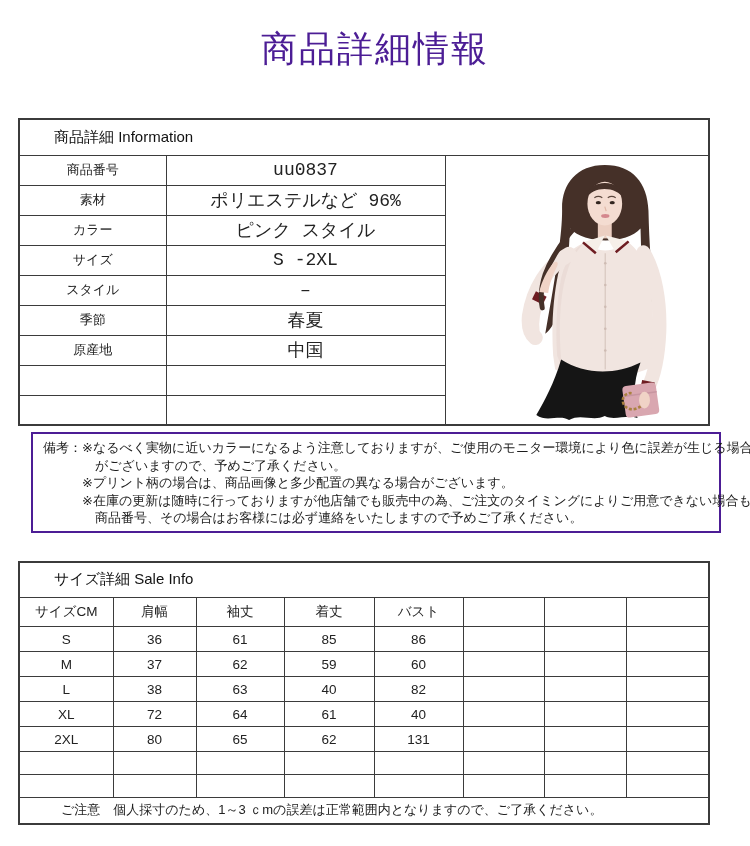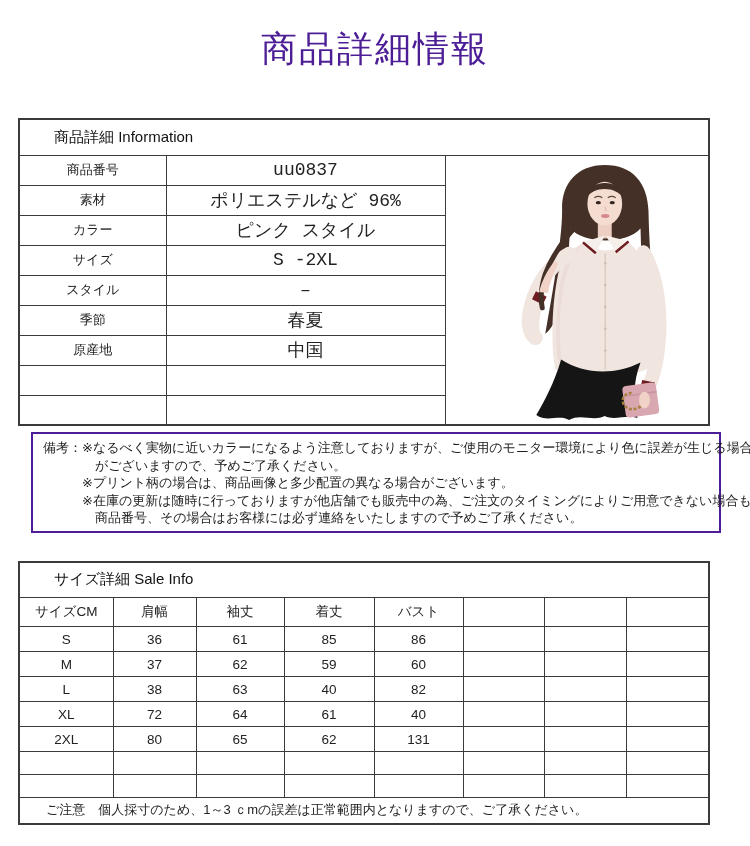--- a/index.html
+++ b/index.html
@@ -68,21 +68,21 @@
   }
   .remarks .rline { white-space: pre; }
 
   .size-table { margin-top: 28px; }
   .size-table th.col-head { height: 29px; font-size: 13.5px; }
   .size-table td { height: 25px; font-size: 13.5px; }
   .size-table tr.empty-row td { height: 23px; }
   .size-table .note-cell {
     height: 26px;
     text-align: left;
-    padding-left: 26px;
+    padding-left: 41px;
     font-size: 13px;
     white-space: pre;
   }
 </style>
 </head>
 <body>
 
 <div class="page">
 
   <h1 class="title">商品詳細情報</h1>

